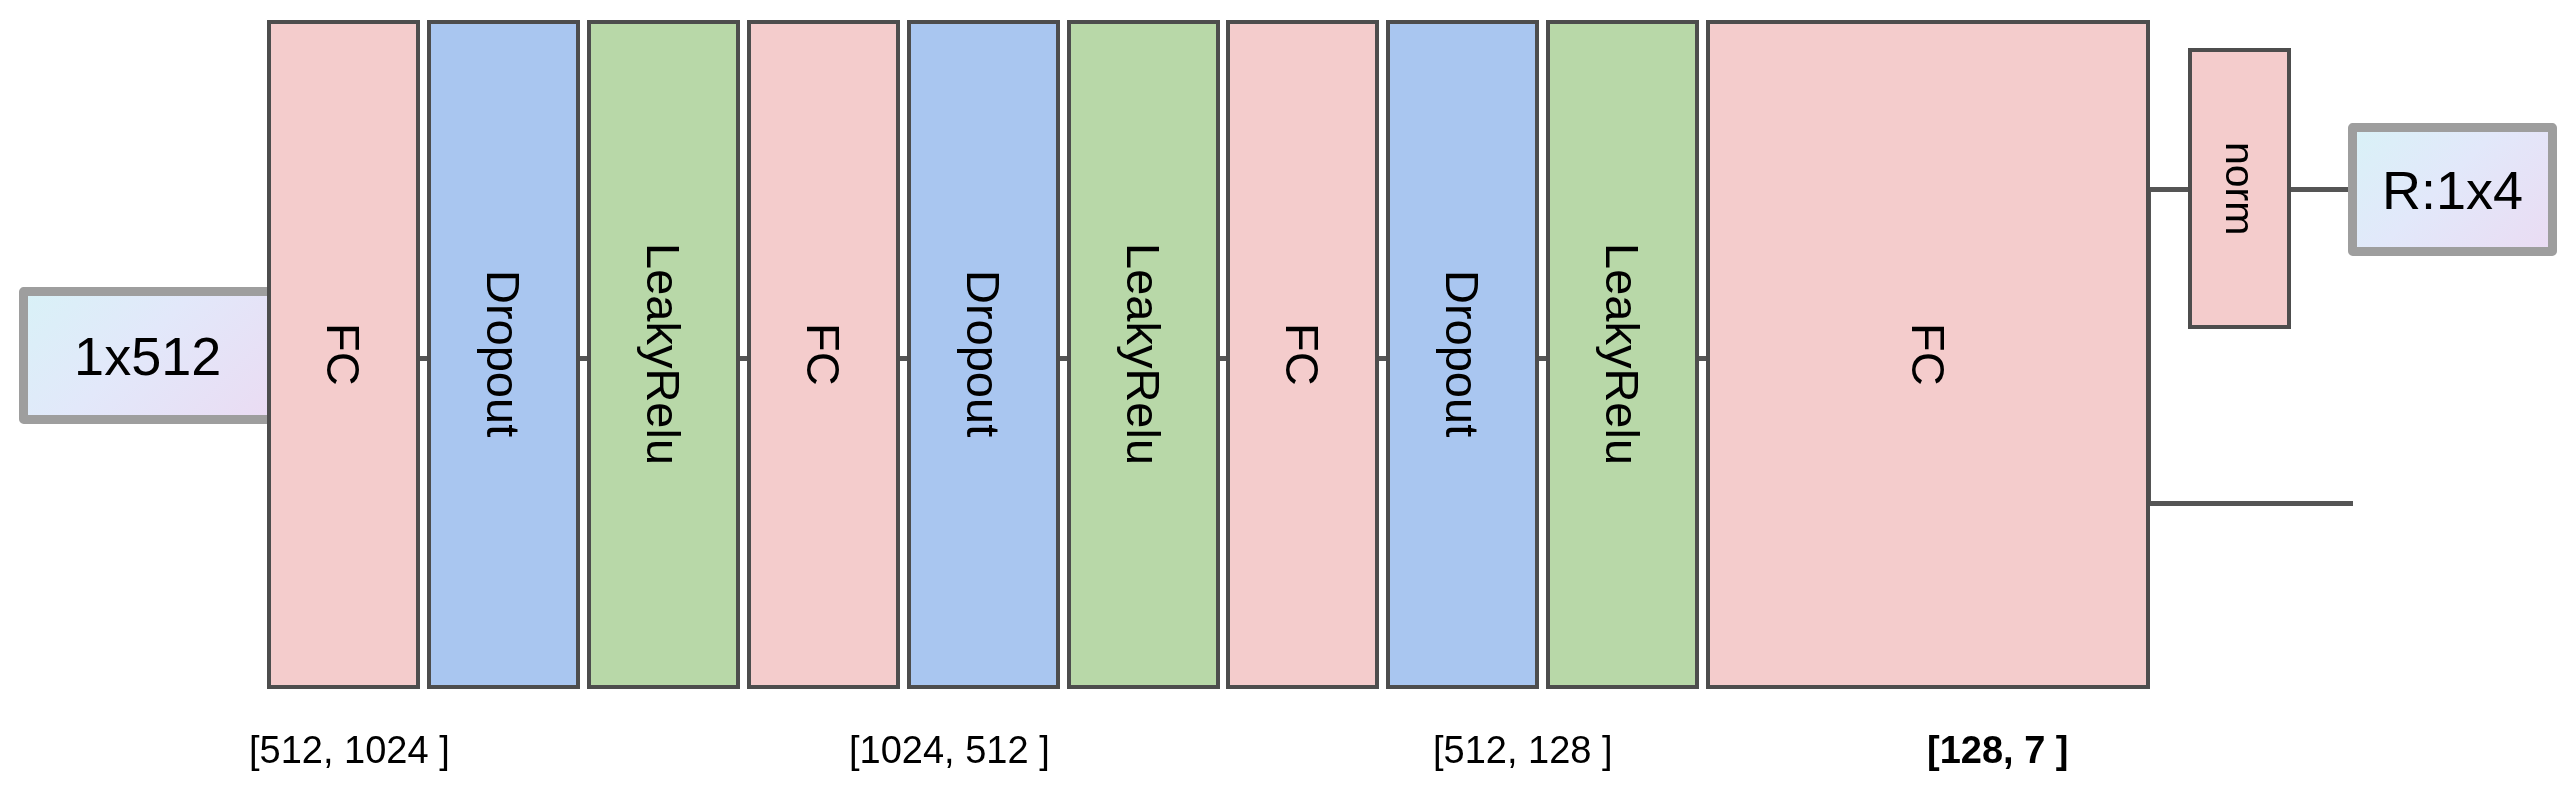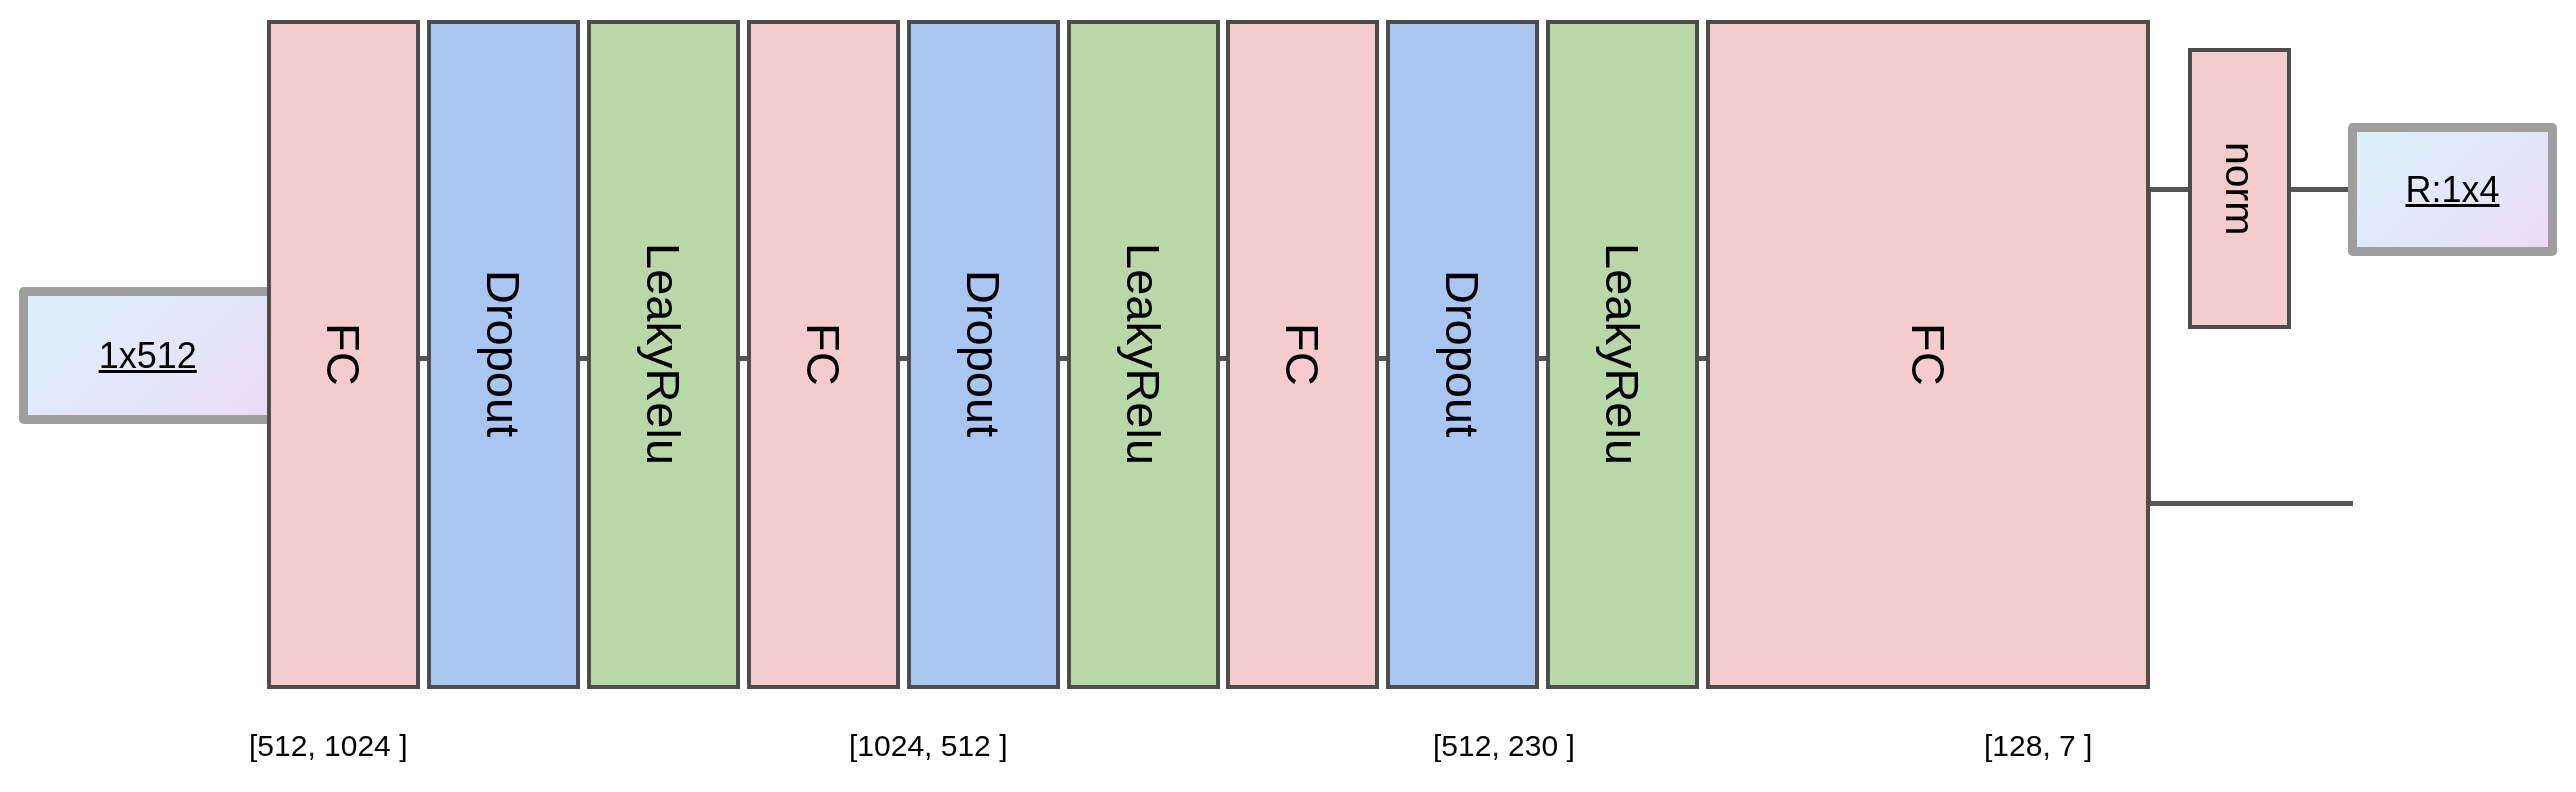--- a/index.html
+++ b/index.html
@@ -55,31 +55,30 @@
     position: absolute;
     box-sizing: border-box;
     border: 9.4px solid #9e9e9e;
     border-radius: 4.7px;
     background: linear-gradient(135deg, #d9f1f7 0%, #e2e8fa 45%, #eadcf3 100%);
     display: flex;
     align-items: center;
     justify-content: center;
   }
   .iobox .itext {
-    font-size: 36px;
+    font-size: 54px;
     color: #000000;
     white-space: nowrap;
     line-height: 1;
-    text-decoration: underline;
   }
 
   
   .dimlabel {
     position: absolute;
-    font-size: 30px;
+    font-size: 38px;
     color: #000000;
     white-space: nowrap;
     line-height: 1;
   }
 </style>
 </head>
 <body>
 
 <div id="canvas">
 
@@ -159,17 +158,17 @@
     <span class="vtext" style="font-size:41px;">norm</span>
   </div>
 
   <div class="iobox" style="left:2348px; top:123px; width:209px; height:133px;">
     <span class="itext">R:1x4</span>
   </div>
 
 
   <div class="dimlabel" style="left:249px; top:731px;">[512, 1024 ]</div>
   <div class="dimlabel" style="left:834px; top:731px;margin-left:15px;">[1024, 512 ]</div>
-  <div class="dimlabel" style="left:1433px; top:731px;">[512, 230 ]</div>
-  <div class="dimlabel" style="left:1984px; top:731px;">[128, 7 ]</div>
+  <div class="dimlabel" style="left:1433px; top:731px;">[512, 128 ]</div>
+  <div class="dimlabel" style="left:1927px; top:731px;font-weight:bold;">[128, 7 ]</div>
 
 </div>
 
 
 </body></html>

